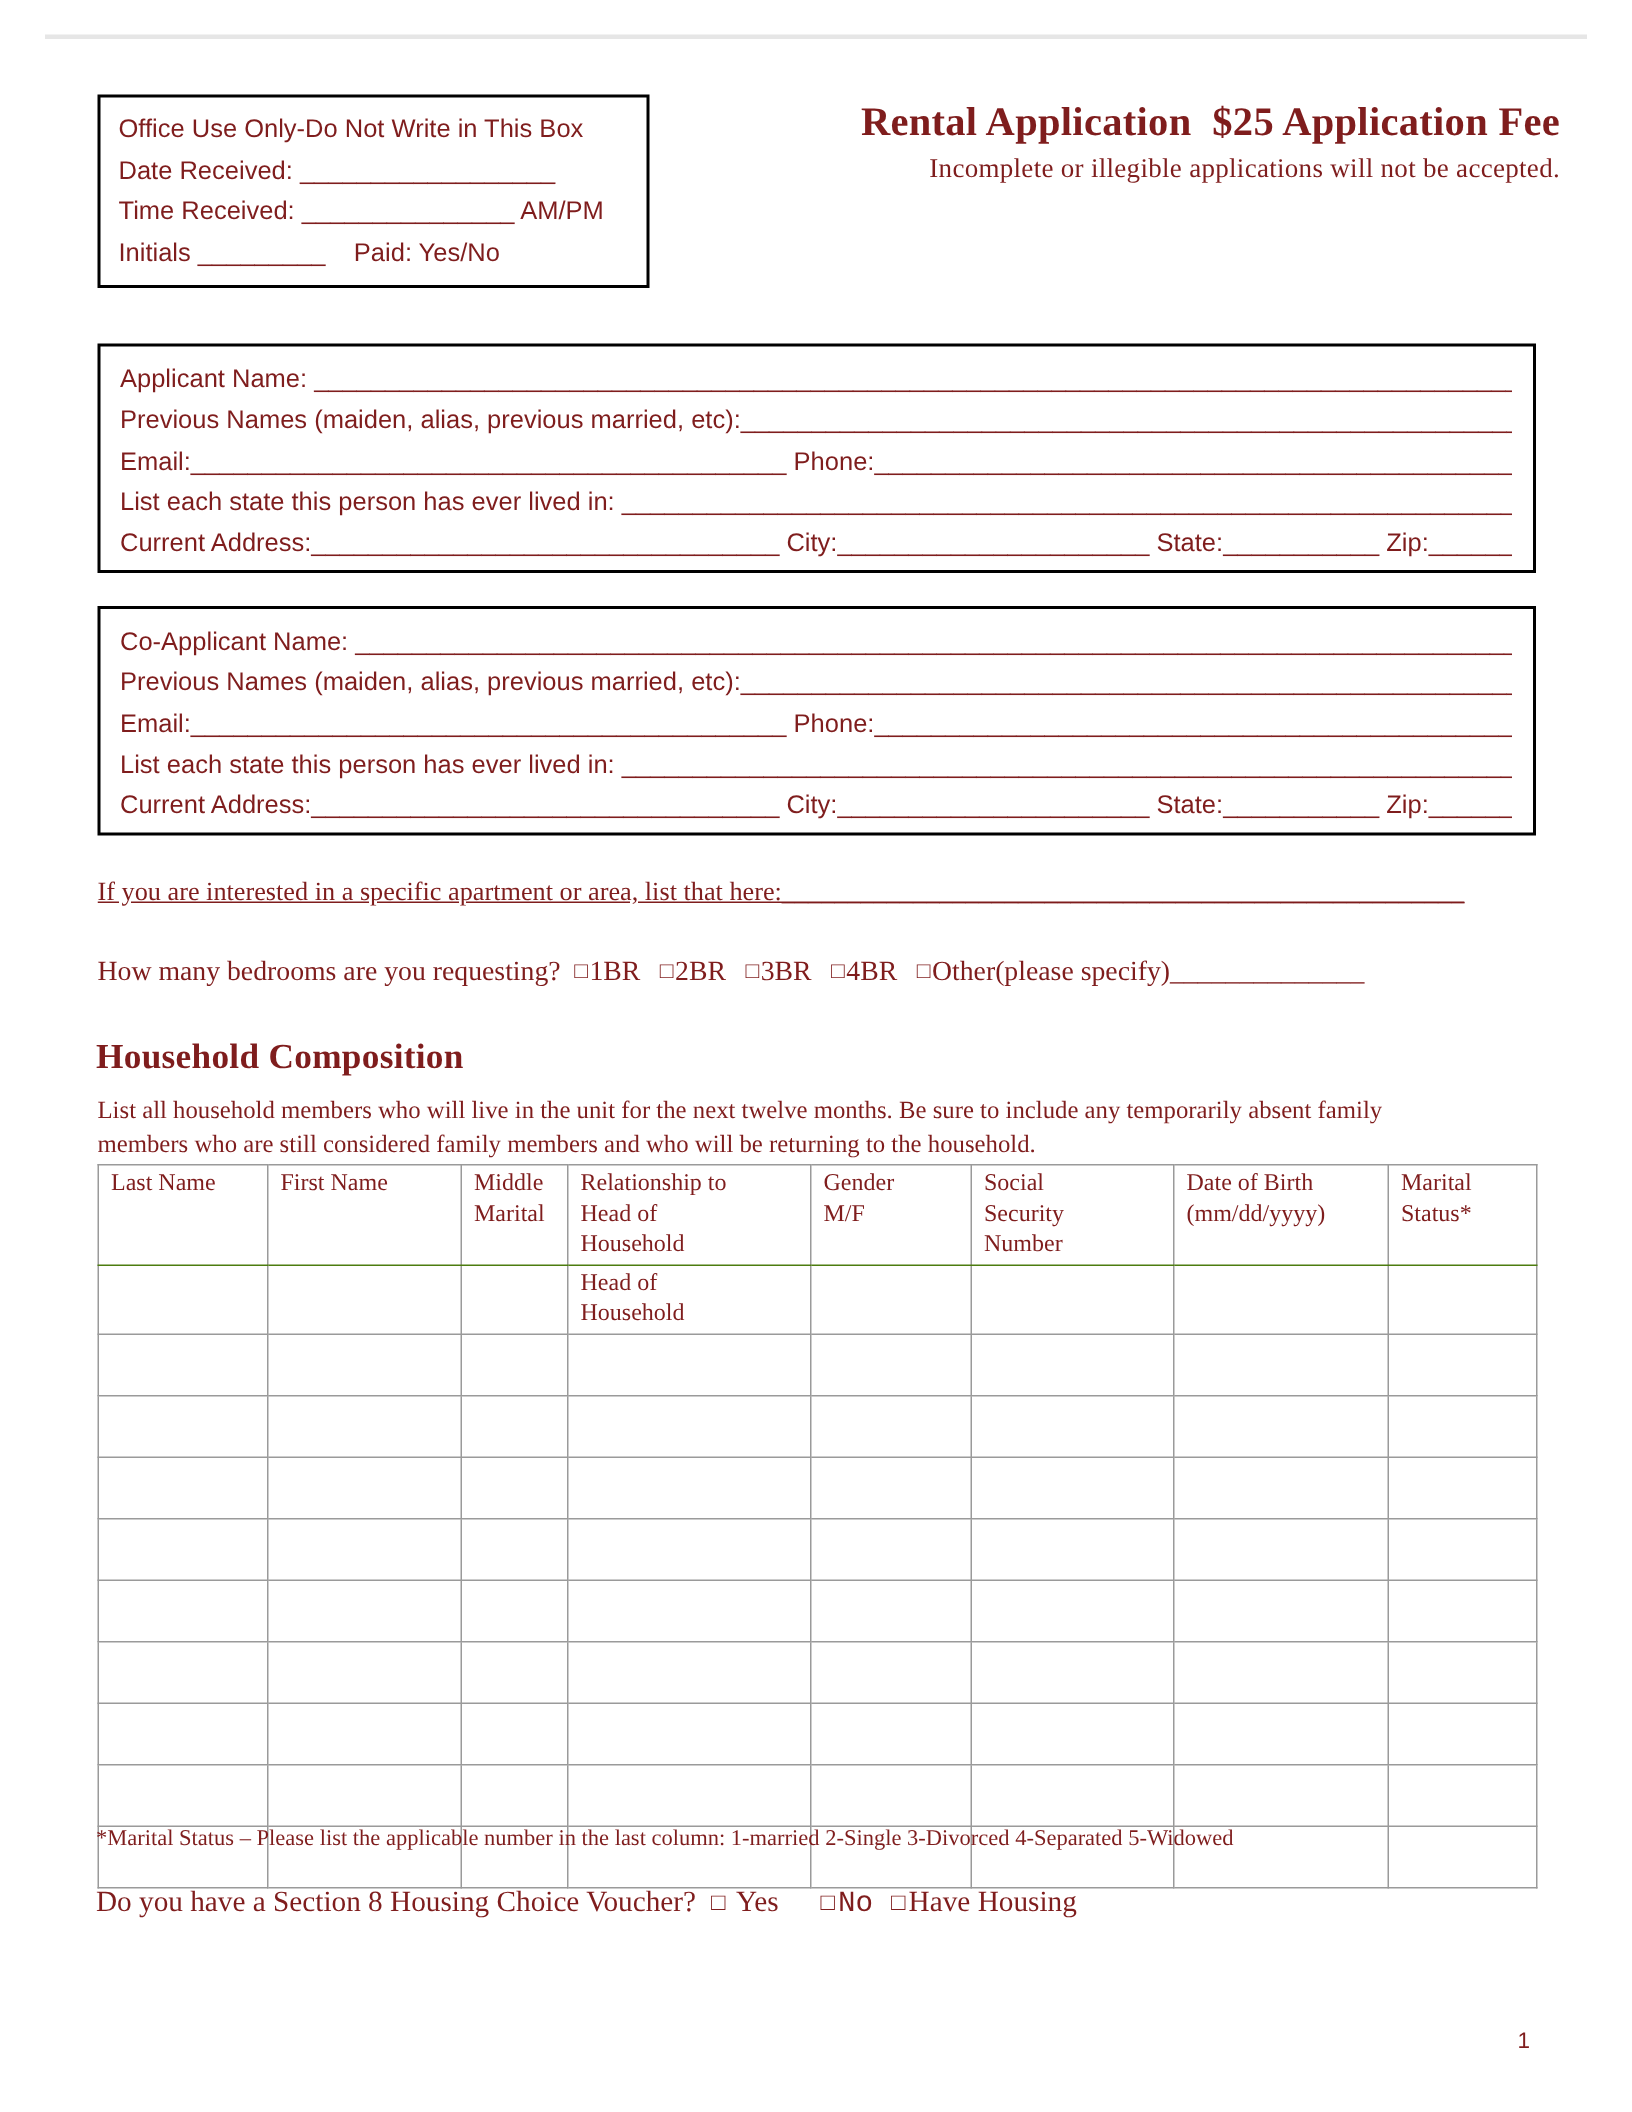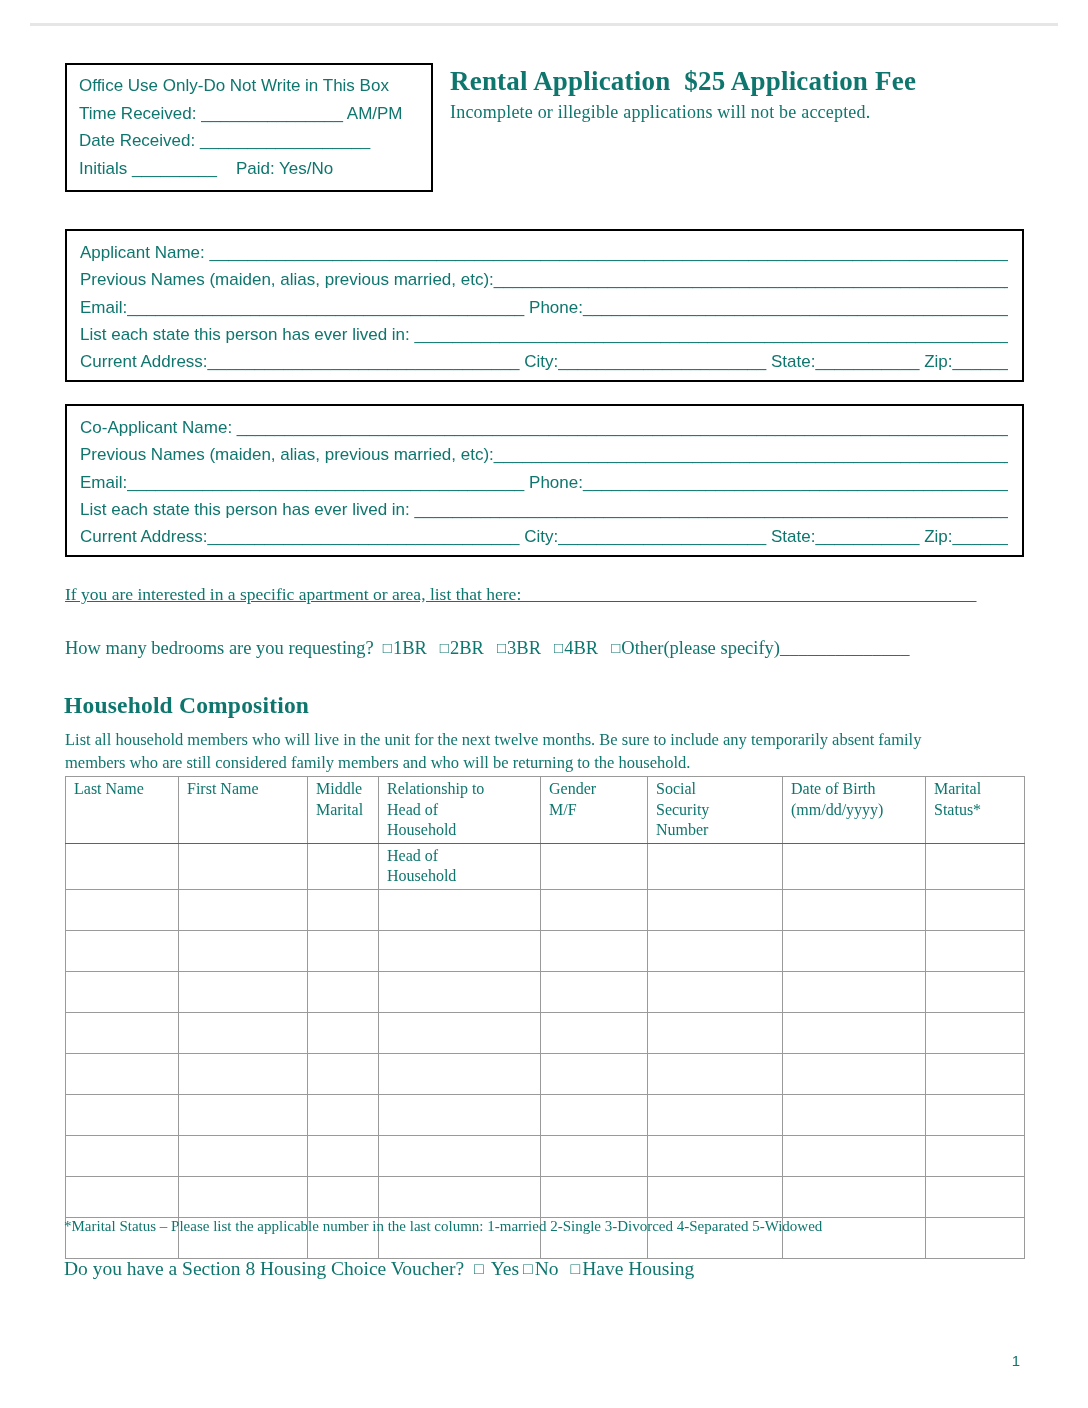--- a/index.html
+++ b/index.html
@@ -2,21 +2,21 @@
 <html><head>
 <meta charset="utf-8">
 <style>
   * { box-sizing: border-box; }
   html, body { margin: 0; padding: 0; background: #ffffff; }
   .page {
     position: relative;
     width: 1088px;
     height: 1408px;
     background: #ffffff;
-    color: #0f766e;
+    color: #7f1d1d;
     overflow: hidden;
     font-family: "Liberation Serif", "DejaVu Serif", serif;
   }
   .top-rule {
     position: absolute;
     left: 30px; top: 23px;
     width: 1028px; height: 3px;
     background: #e6e6e6;
   }
   
@@ -27,21 +27,21 @@
     border: 2px solid #000;
     padding: 7px 12px 0 12px;
     font-family: "Liberation Sans", "DejaVu Sans", sans-serif;
     font-size: 17px;
   }
   .office-line { line-height: 27.5px; white-space: pre; overflow: hidden; }
   .title-block {
     position: absolute;
     left: 450px; top: 66px;
     width: 590px;
-    text-align: left;
+    text-align: right;
   }
   .doc-title {
     font-size: 27px;
     font-weight: bold;
     white-space: pre;
     letter-spacing: 0.2px;
   }
   .doc-subtitle {
     font-size: 18px;
     margin-top: 5px;
@@ -127,21 +127,21 @@
     position: absolute;
     left: 64px; top: 1258px;
     width: 959px;
     font-size: 19.5px;
     white-space: pre;
   }
   .s8-opt { margin-left: 12px; }
   .s8-opt .cb { margin-right: 2px; }
   .s8-opt.first { margin-left: 10px; }
   .s8-opt.first .cb { margin-right: 7px; }
-  .s8-opt.second { margin-left: 4px; }
+  .s8-opt.second { margin-left: 28px; font-family: Liberation Mono, monospace; }
   .voucher-line {
     position: absolute;
     left: 64px; top: 1288px;
     width: 959px;
     font-size: 19.5px;
     white-space: pre;
     overflow: hidden;
   }
   .page-number {
     position: absolute;
@@ -155,22 +155,22 @@
   col.c6 { width: 143px; } col.c7 { width: 99px; }
 </style>
 </head>
 <body>
 
 <div class="page">
   <div class="top-rule"></div>
 
   <div class="office-box">
     <div class="office-line">Office Use Only-Do Not Write in This Box</div>
+    <div class="office-line">Date Received: __________________</div>
     <div class="office-line">Time Received: _______________ AM/PM</div>
-    <div class="office-line">Date Received: __________________</div>
     <div class="office-line">Initials _________    Paid: Yes/No</div>
   </div>
 
   <div class="title-block">
     <div class="doc-title">Rental Application  $25 Application Fee</div>
     <div class="doc-subtitle">Incomplete or illegible applications will not be accepted.</div>
   </div>
 
   <div class="app-box applicant">
     <div class="app-line">Applicant Name: ______________________________________________________________________________________________</div>

